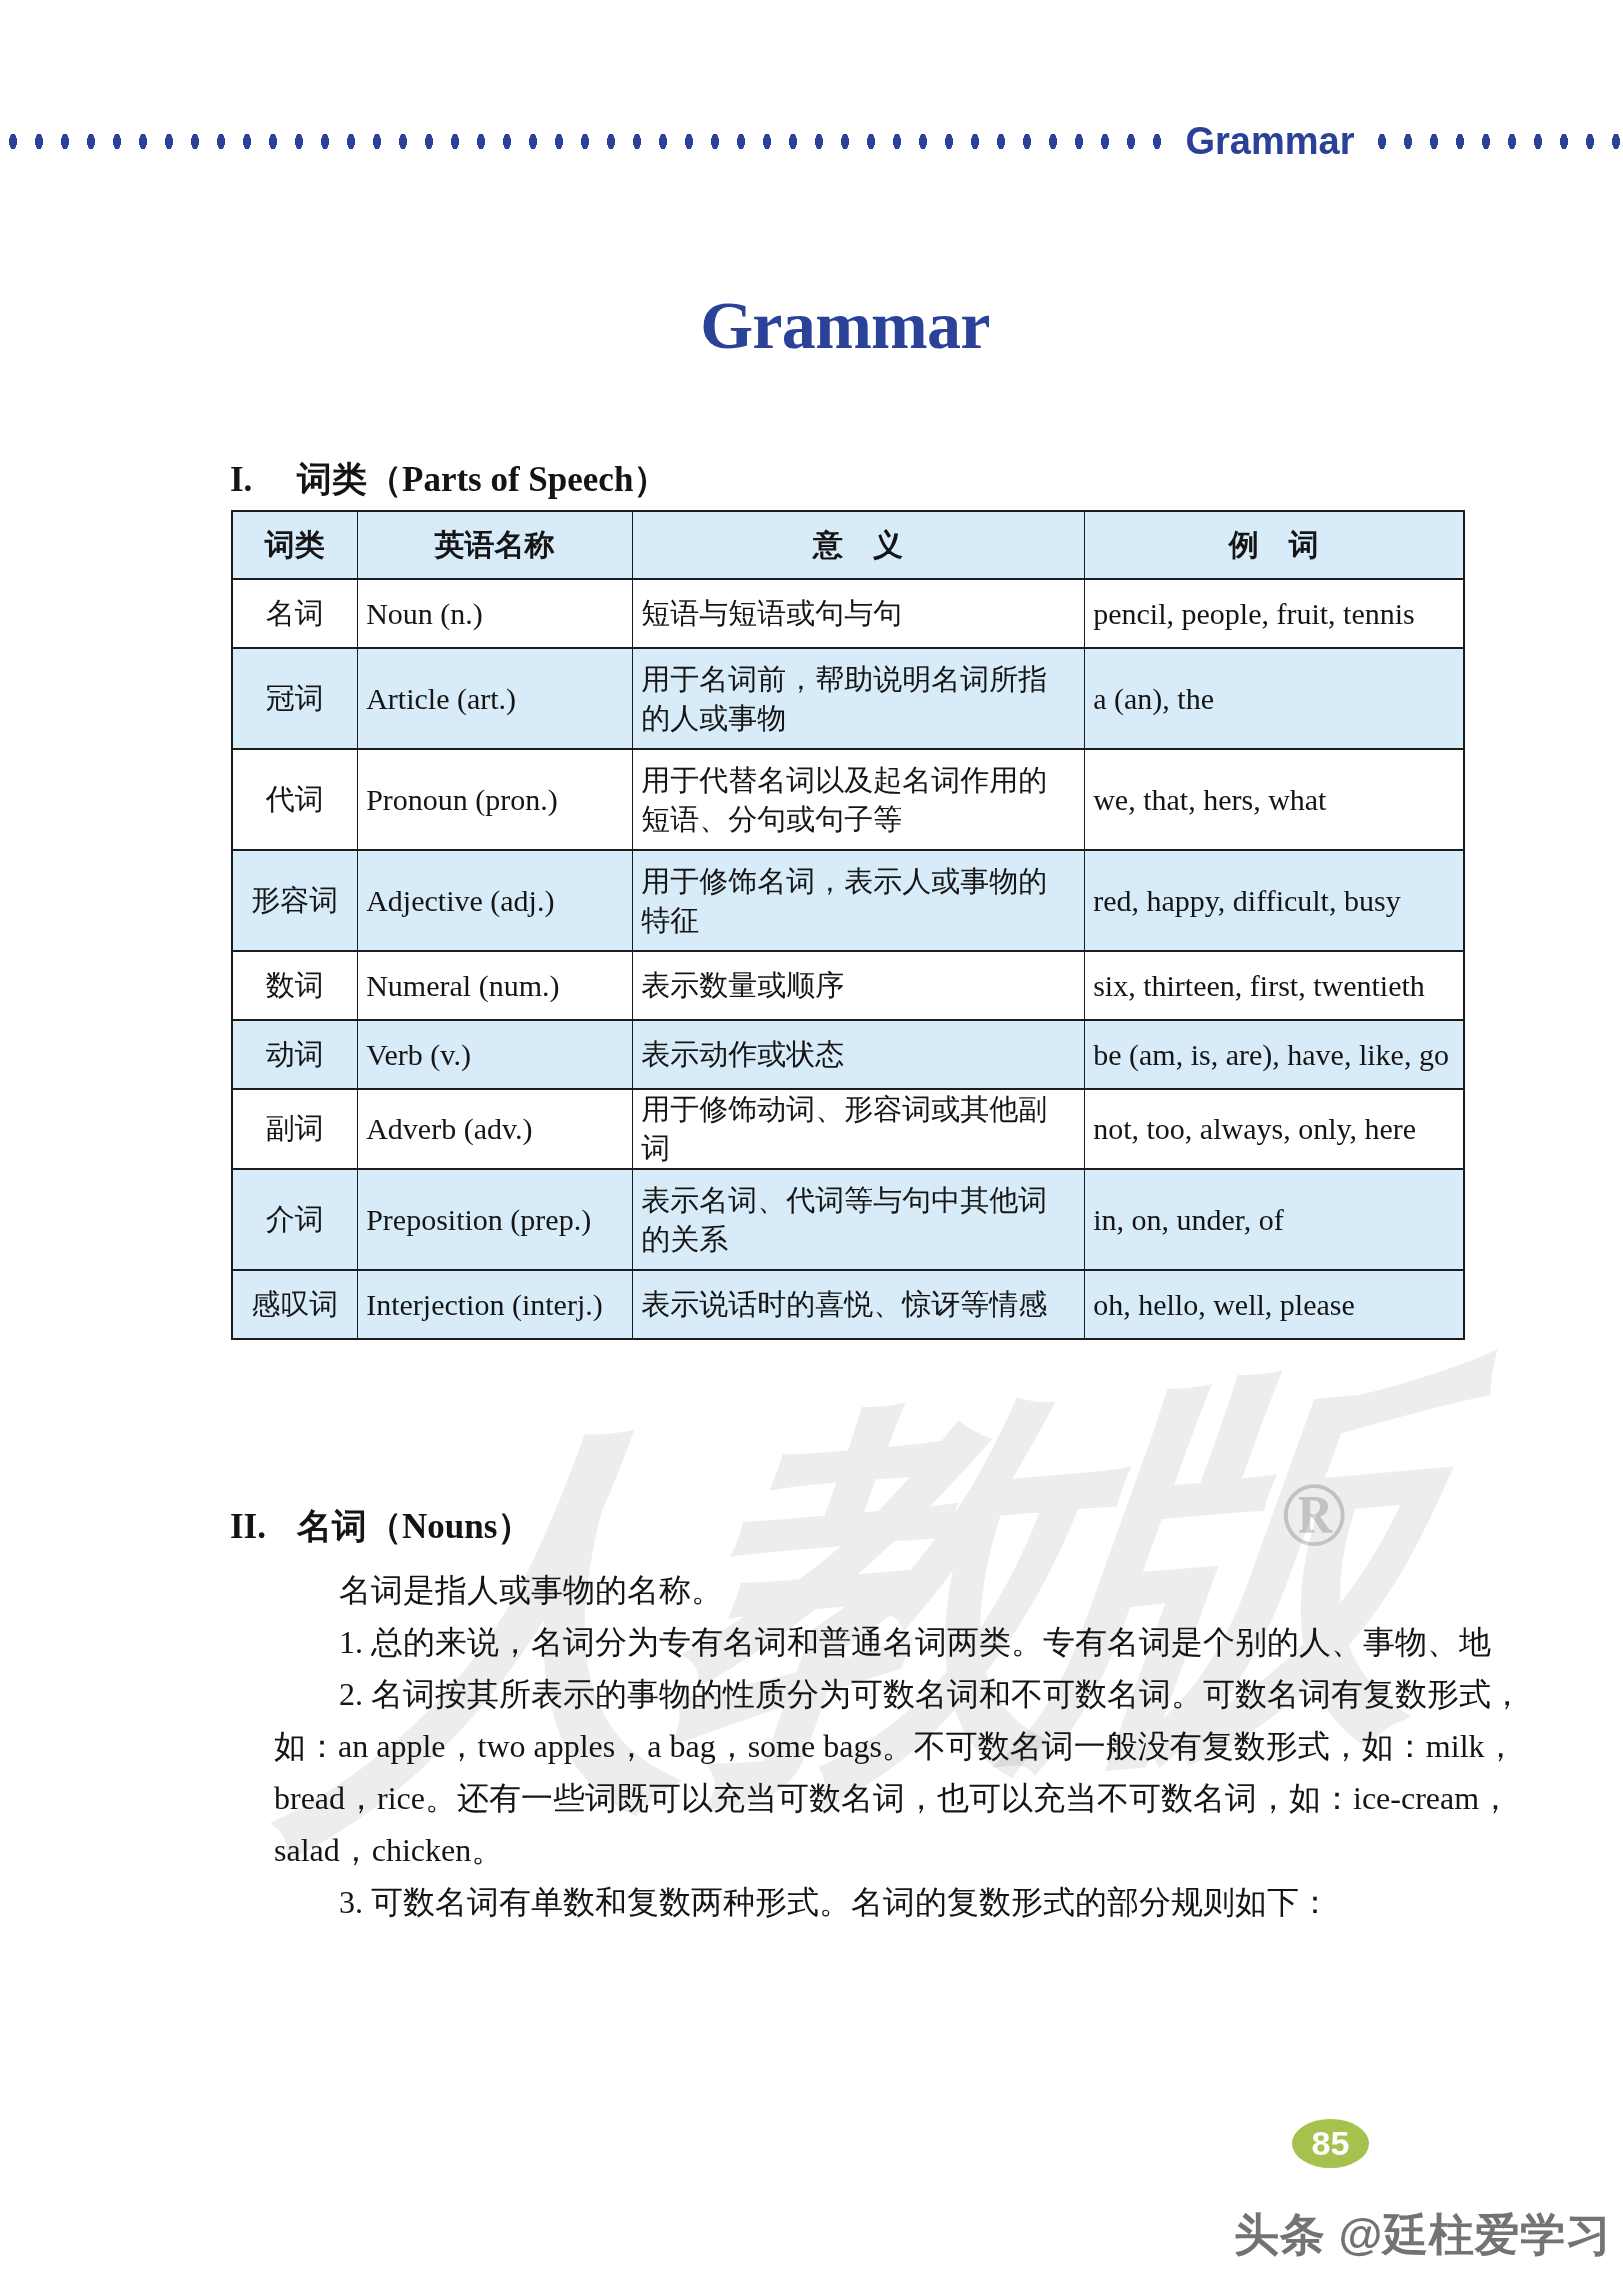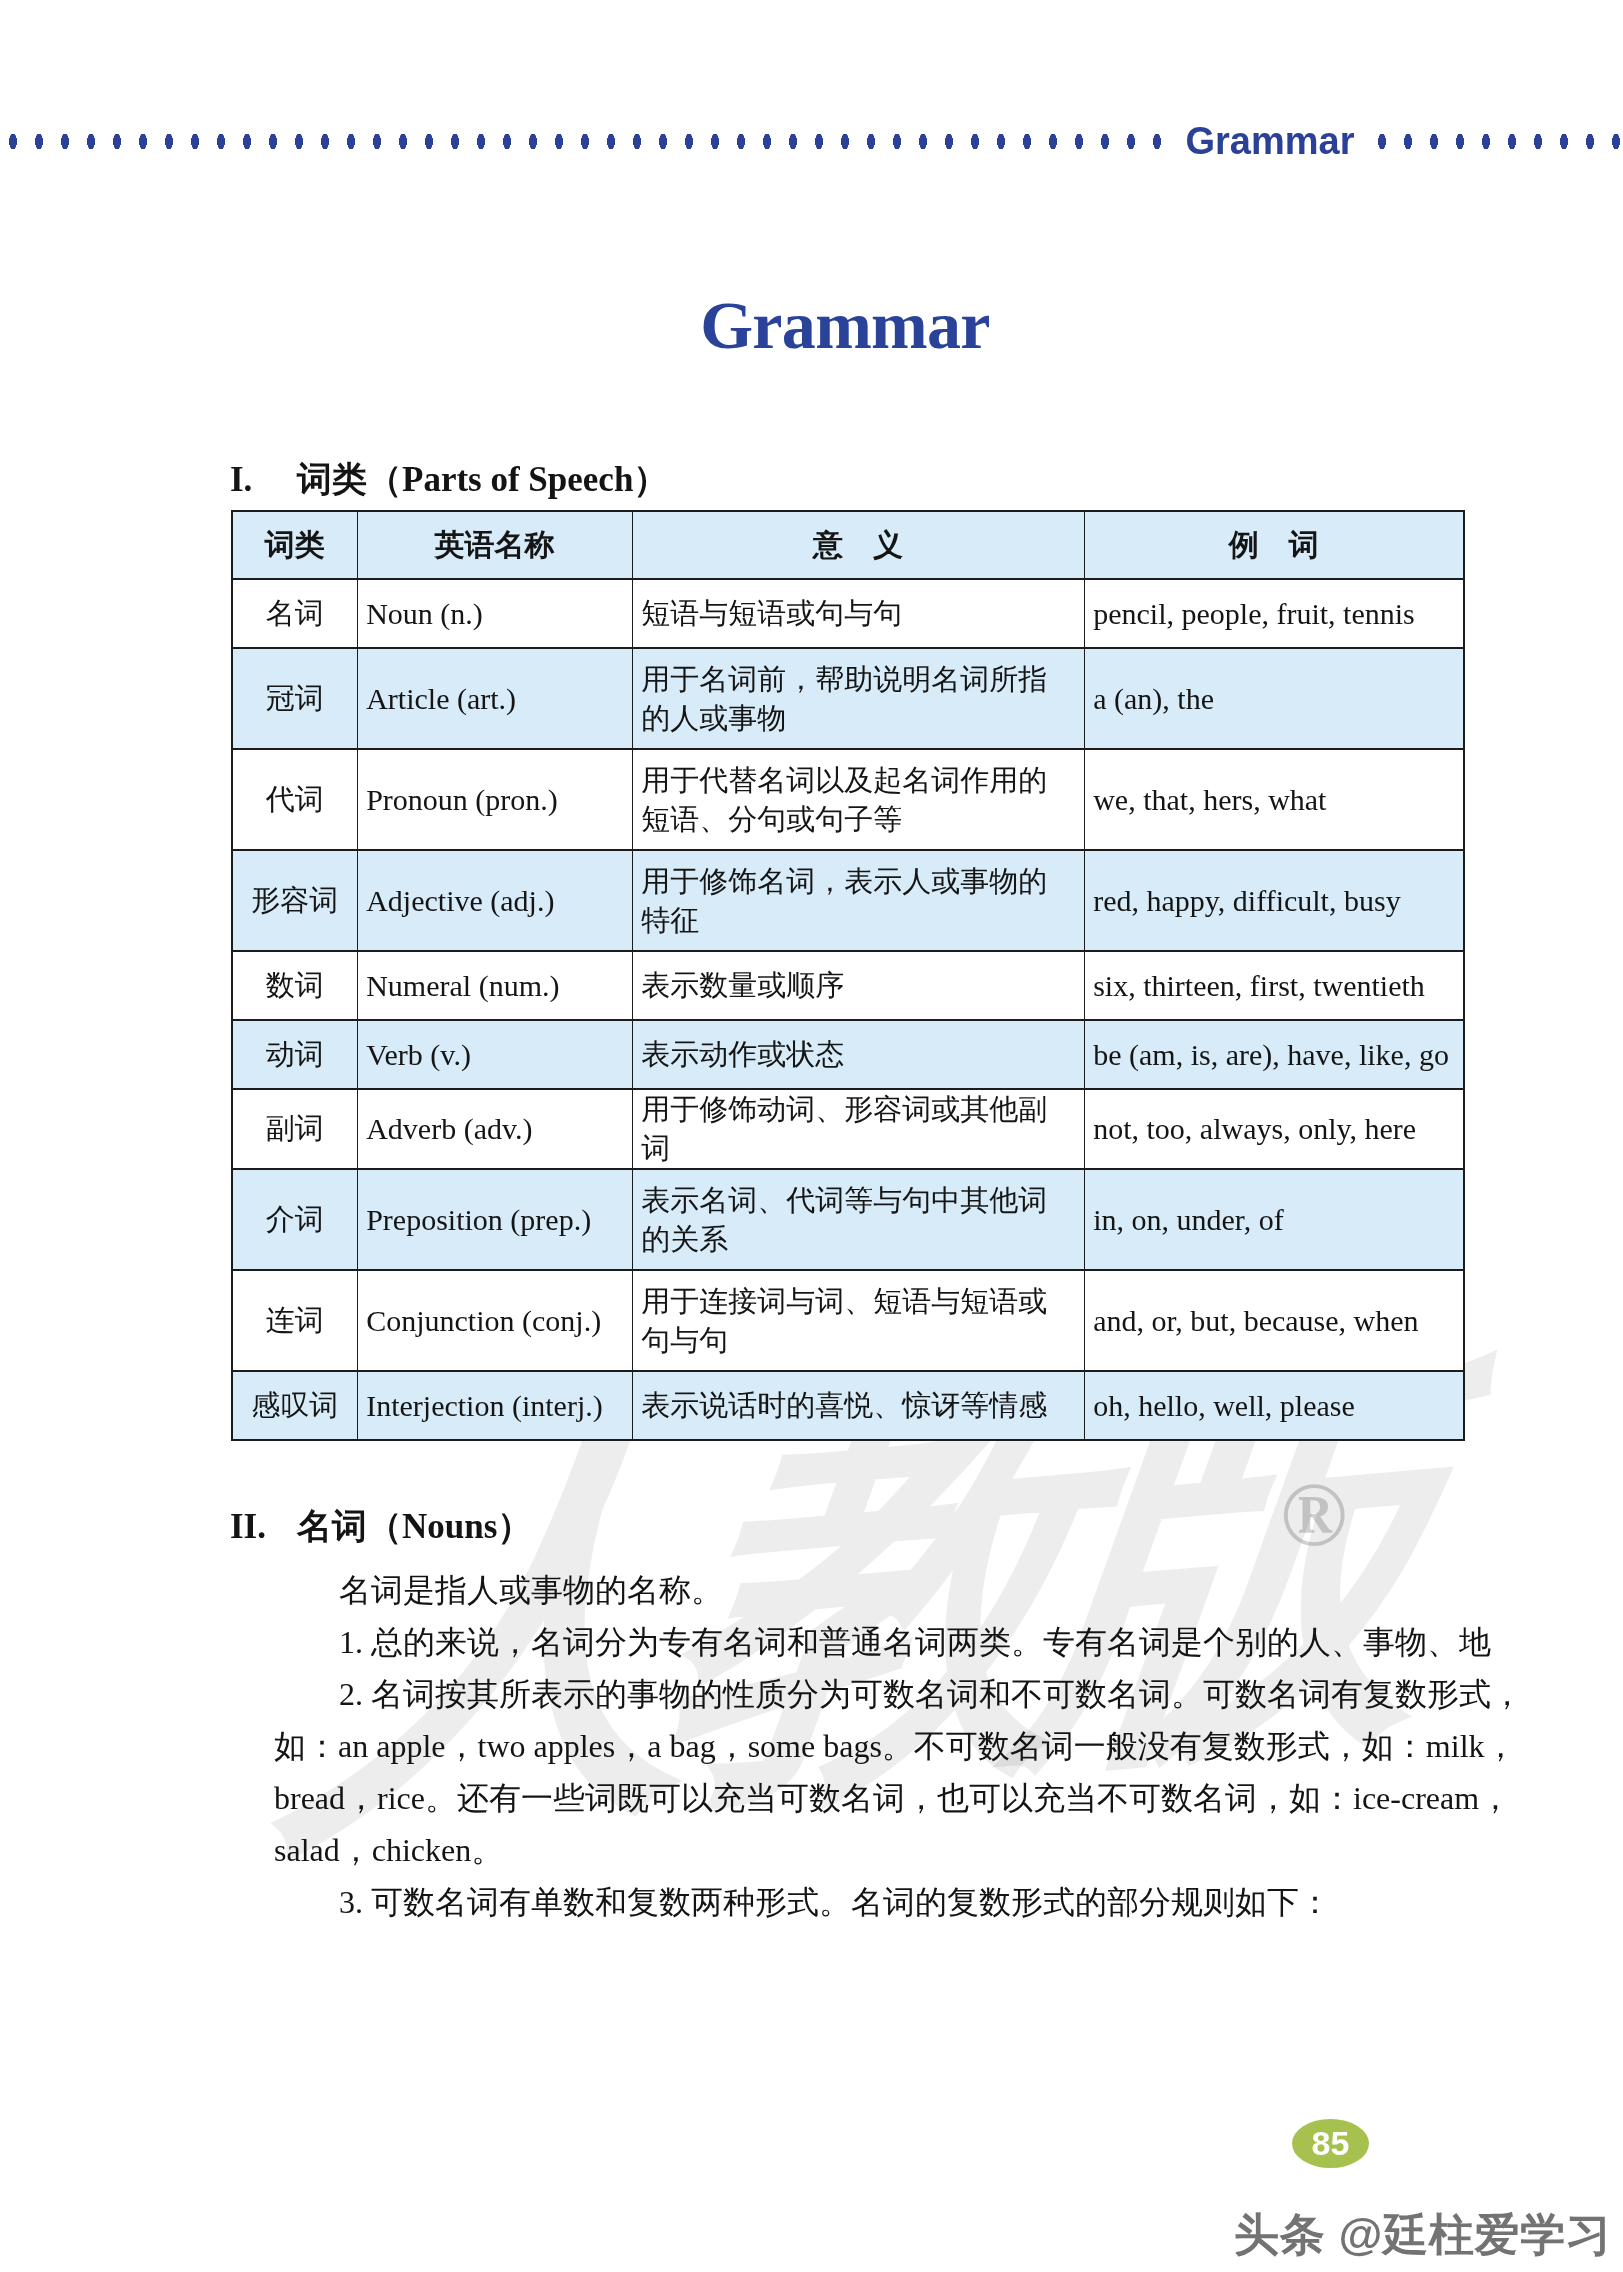--- a/index.html
+++ b/index.html
@@ -181,26 +181,20 @@
         <td class="cell-en">Adverb (adv.)</td>
         <td class="cell-meaning">用于修饰动词、形容词或其他副词</td>
         <td class="cell-ex">not, too, always, only, here</td>
       </tr>
       <tr class="h2 alt">
         <td class="cell-pos">介词</td>
         <td class="cell-en">Preposition (prep.)</td>
         <td class="cell-meaning">表示名词、代词等与句中其他词的关系</td>
         <td class="cell-ex">in, on, under, of</td>
       </tr>
-      <tr class="h2">
-        <td class="cell-pos">连词</td>
-        <td class="cell-en">Conjunction (conj.)</td>
-        <td class="cell-meaning">用于连接词与词、短语与短语或句与句</td>
-        <td class="cell-ex">and, or, but, because, when</td>
-      </tr>
       <tr class="h1 alt">
         <td class="cell-pos">感叹词</td>
         <td class="cell-en">Interjection (interj.)</td>
         <td class="cell-meaning">表示说话时的喜悦、惊讶等情感</td>
         <td class="cell-ex">oh, hello, well, please</td>
       </tr>
     </tbody>
   </table>
 
   <div class="sec-heading sec2">

